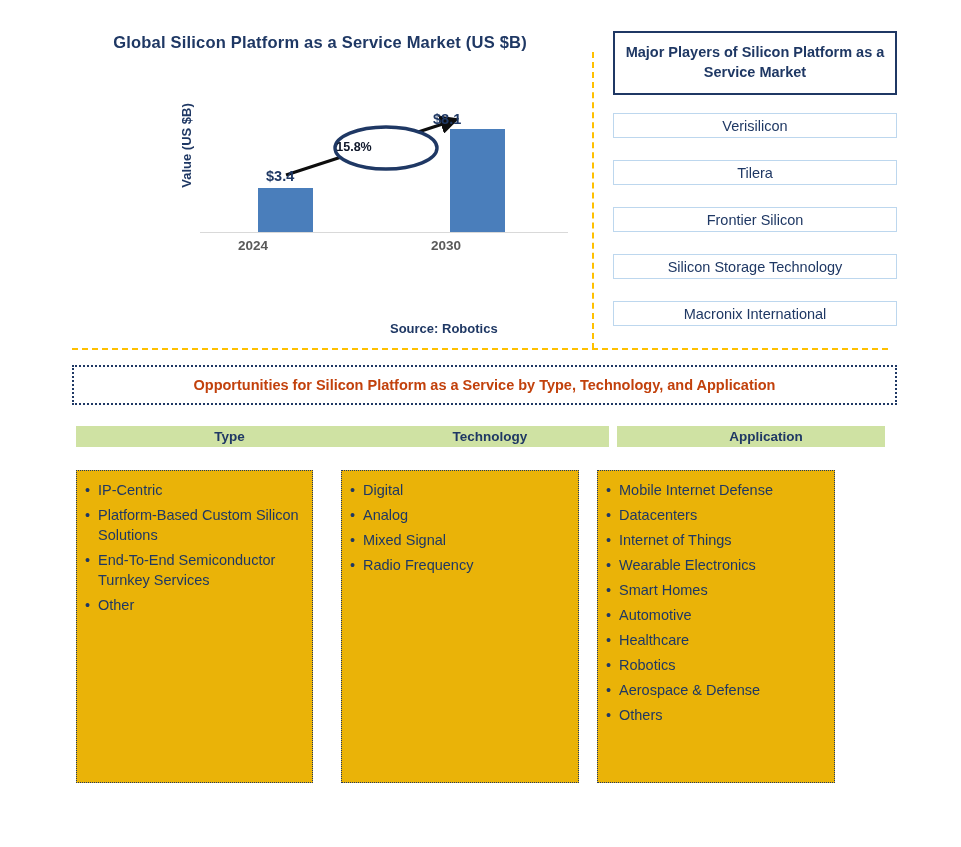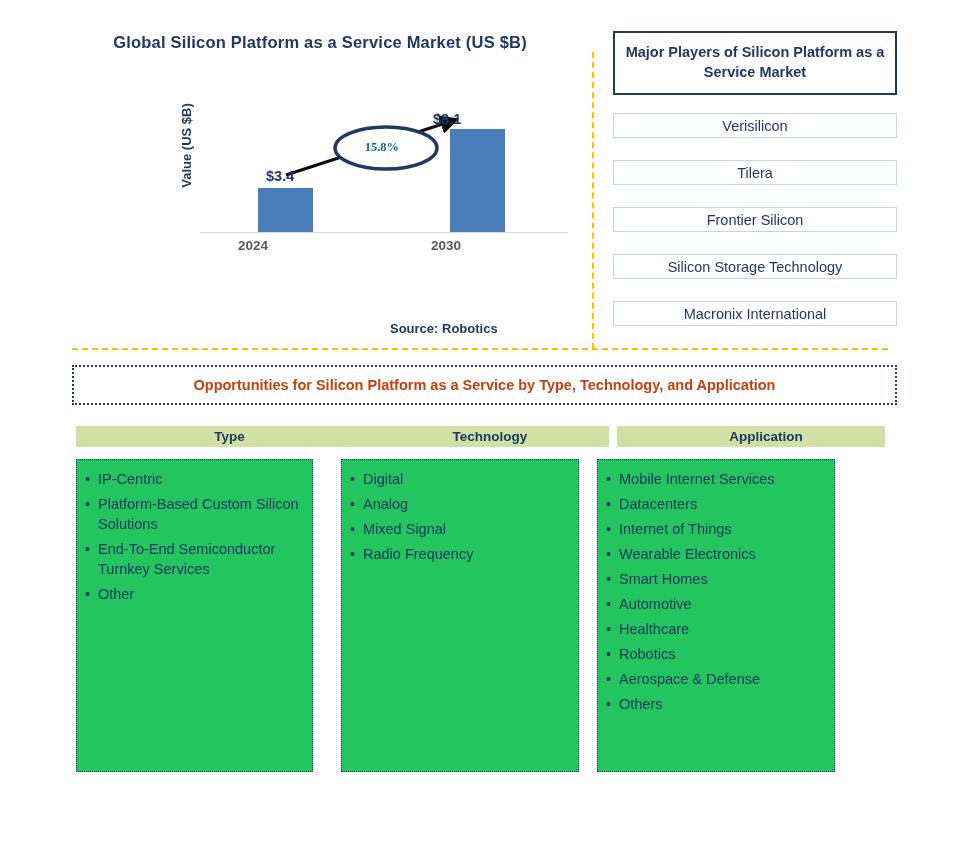--- a/index.html
+++ b/index.html
@@ -107,25 +107,24 @@
     top: 0;
     width: 368px;
     height: 132px;
     overflow: visible;
   }
   #cagr-text {
     position: absolute;
     left: 141px;
     top: 40px;
     width: 90px;
-    text-align: right;
+    text-align: center;
     font-size: 12.5px;
     font-weight: bold;
-    color: #0f766e;
-    font-family: Liberation Serif, serif;
+    color: #0f172a;
   }
 
   
   #source-label {
     position: absolute;
     left: 390px;
     top: 321px;
     font-size: 13px;
     font-weight: bold;
     color: #1F3864;
@@ -214,26 +213,26 @@
     display: flex;
     align-items: center;
     justify-content: center;
     font-size: 13.5px;
     font-weight: bold;
     color: #1F3864;
     padding-left: 30px;
   }
   .col-body {
     position: absolute;
-    top: 459px;
+    top: 470px;
     height: 313px;
     border: 1px dotted #1F3864;
     box-sizing: border-box;
     padding: 9px 8px 0 8px;
-    background: #22c55e;
+    background: #eab308;
   }
   .col-list {
     list-style: none;
     margin: 0;
     padding: 0;
   }
   .col-list li {
     font-size: 14.5px;
     color: #1F3864;
     line-height: 1.38;
@@ -325,21 +324,21 @@
   <div class="col-body" id="body-technology">
     <ul class="col-list">
         <li>Digital</li>
         <li>Analog</li>
         <li>Mixed Signal</li>
         <li>Radio Frequency</li>
       </ul>
   </div>
   <div class="col-body" id="body-application">
     <ul class="col-list">
-        <li>Mobile Internet Services</li>
+        <li>Mobile Internet Defense</li>
         <li>Datacenters</li>
         <li>Internet of Things</li>
         <li>Wearable Electronics</li>
         <li>Smart Homes</li>
         <li>Automotive</li>
         <li>Healthcare</li>
         <li>Robotics</li>
         <li>Aerospace &amp; Defense</li>
         <li>Others</li>
       </ul>

